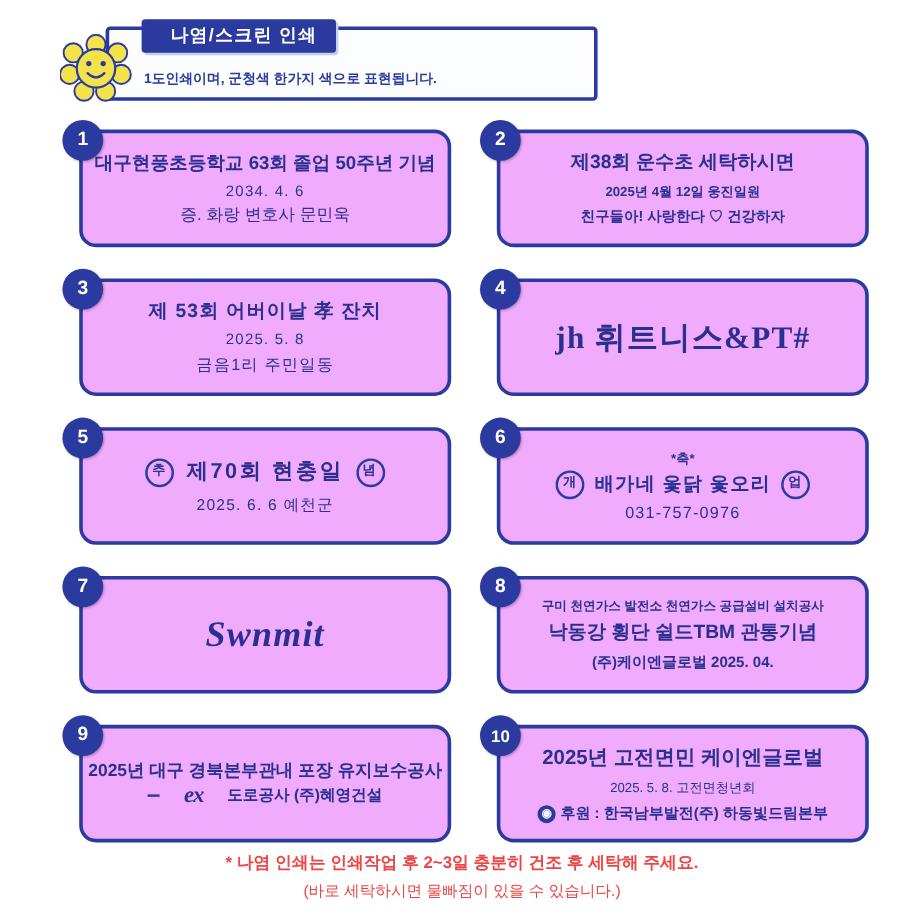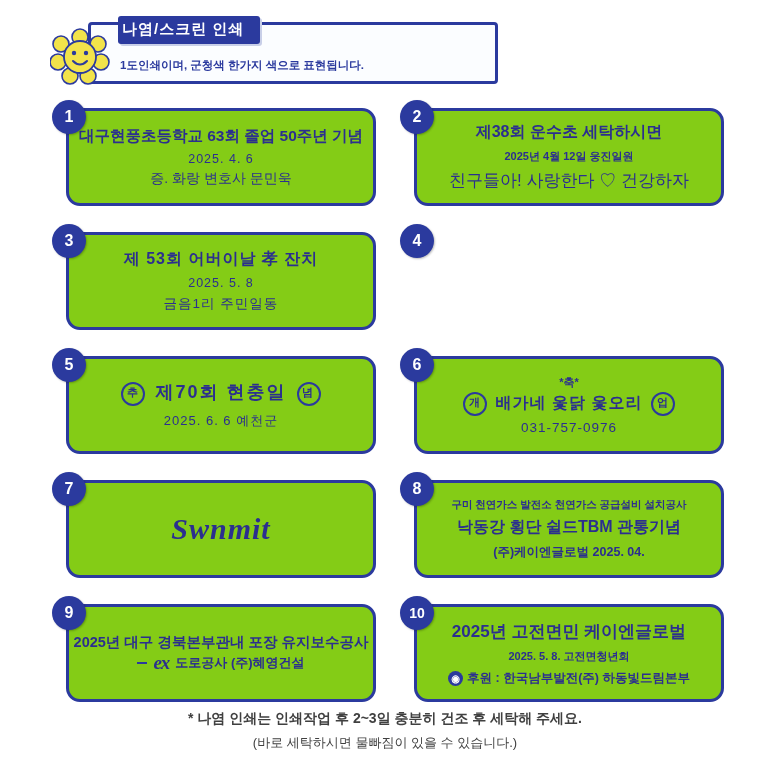--- a/index.html
+++ b/index.html
@@ -18,21 +18,21 @@
   }
   .header-bar{
     position:absolute;left:60px;top:0;width:410px;height:62px;
     background:#fbfdff;border:3px solid #2b3a9e;border-radius:4px 4px 4px 4px;
     box-sizing:border-box;
   }
   .header-title{
     position:absolute;left:90px;top:-6px;
     background:#2b3a9e;color:#ffffff;
     font-weight:bold;font-size:15px;letter-spacing:1px;
-    padding:4px 16px 5px 4px;
+    padding:4px 16px 5px 24px;
     border-radius:3px;
     white-space:nowrap;
     box-shadow:2px 2px 0 #c8cfe8;
   }
   .header-sub{
     position:absolute;left:92px;top:36px;
     font-size:11.5px;font-weight:bold;color:#2b3a9e;
     white-space:nowrap;
   }
   
@@ -41,21 +41,21 @@
   }
 
   
   .grid{
     position:absolute;left:52px;top:100px;width:672px;
   }
   .row{display:flex;gap:24px;margin-bottom:18px;}
   .cell{position:relative;width:324px;height:106px;}
   .box{
     position:absolute;left:14px;top:8px;right:0;bottom:0;
-    border:3px solid #2b3a9e;border-radius:14px;background:#84cc16;
+    border:3px solid #2b3a9e;border-radius:14px;background:#f0abfc;
     display:flex;align-items:center;justify-content:center;
     flex-direction:column;
     box-sizing:border-box;
     text-align:center;
   }
   .num{
     position:absolute;left:0;top:0;width:34px;height:34px;border-radius:50%;
     background:#2b3a9e;color:#fff;font-weight:bold;font-size:16px;
     display:flex;align-items:center;justify-content:center;
     z-index:3;
@@ -67,21 +67,21 @@
   .l2{}
   .l3{}
 
   
   .c1 .l1{font-size:15.5px;margin-bottom:5px;}
   .c1 .l2{font-size:12.5px;margin-bottom:4px;letter-spacing:1px;}
   .c1 .l3{font-size:14px;}
 
   .c2 .l1{font-size:16px;font-weight:bold;margin-bottom:6px;}
   .c2 .l2{font-size:11px;font-weight:bold;margin-bottom:5px;}
-  .c2 .l3{font-size:17px;font-weight:normal;}
+  .c2 .l3{font-size:12px;font-weight:bold;}
 
   .c3 .l1{font-size:16px;font-weight:bold;margin-bottom:6px;letter-spacing:1px;}
   .c3 .l2{font-size:12.5px;margin-bottom:5px;letter-spacing:1px;}
   .c3 .l3{font-size:13.5px;letter-spacing:1px;}
 
   .c4 .l1{font-size:26px;font-weight:bold;font-family:"Liberation Serif",serif;letter-spacing:1px;}
 
   .c5 .l1{font-size:18px;font-weight:bold;letter-spacing:2px;margin-bottom:6px;}
   .c5 .l2{font-size:13px;letter-spacing:1px;}
 
@@ -89,45 +89,45 @@
   .c6 .l1{font-size:16px;font-weight:bold;letter-spacing:1px;margin-bottom:4px;}
   .c6 .l2{font-size:13.5px;letter-spacing:1px;}
 
   .c7 .l1{font-size:30px;font-style:italic;font-weight:bold;font-family:"Liberation Serif",serif;letter-spacing:1px;}
 
   .c8 .l1{font-size:10.5px;font-weight:bold;margin-bottom:5px;}
   .c8 .l2{font-size:16px;font-weight:bold;margin-bottom:6px;}
   .c8 .l3{font-size:12.5px;font-weight:bold;}
 
   .c9 .l1{font-size:14.5px;font-weight:bold;margin-bottom:0;}
-  .c9 .l2{font-size:13px;font-weight:bold;display:flex;align-items:center;justify-content:center;gap:6px;}
+  .c9 .l2{font-size:13px;font-weight:bold;display:flex;align-items:center;justify-content:center;gap:20px;}
 
   .c10 .l1{font-size:17px;font-weight:bold;margin-bottom:6px;}
-  .c10 .l2{font-size:11px;font-weight:bold;margin-bottom:6px;}
+  .c10 .l2{font-size:11px;font-weight:normal;margin-bottom:6px;}
   .c10 .l3{font-size:12.5px;font-weight:bold;display:flex;align-items:center;justify-content:center;gap:4px;}
 
   .seal{
     display:inline-block;border:2px solid #2b3a9e;border-radius:50%;
     width:20px;height:20px;line-height:17px;font-size:11px;font-weight:bold;
     text-align:center;vertical-align:middle;margin:0 3px;
   }
   .ex-logo{
     font-family:"Liberation Serif",serif;font-style:italic;font-weight:bold;
     font-size:19px;letter-spacing:-1px;
   }
   .dash{display:inline-block;width:10px;height:2px;background:#2b3a9e;vertical-align:middle;}
   .kpco{
     display:inline-block;width:15px;height:15px;border-radius:50%;
     background:#2b3a9e;color:#fff;font-size:10px;line-height:15px;text-align:center;
   }
 
   
   .footer{
     position:absolute;left:0;bottom:18px;width:100%;text-align:center;
-    color:#404040;
+    color:#ef4444;
   }
   .footer .f1{font-size:14px;font-weight:bold;margin-bottom:6px;}
   .footer .f2{font-size:13px;}
 </style>
 </head>
 <body>
 
 <div class="header">
   <div class="header-bar"></div>
 
@@ -151,21 +151,21 @@
   <div class="header-sub">1도인쇄이며, 군청색 한가지 색으로 표현됩니다.</div>
 </div>
 
 <div class="grid">
 
   <div class="row">
     <div class="cell c1">
       <div class="num">1</div>
       <div class="box">
         <div class="l1">대구현풍초등학교 63회 졸업 50주년 기념</div>
-        <div class="l2">2025. 4. 6</div>
+        <div class="l2">2034. 4. 6</div>
         <div class="l3">증. 화랑 변호사 문민욱</div>
       </div>
     </div>
 
     <div class="cell c2">
       <div class="num">2</div>
       <div class="box">
         <div class="l1">제38회 운수초 세탁하시면</div>
         <div class="l2">2025년 4월 12일 웅진일원</div>
         <div class="l3">친구들아! 사랑한다 ♡ 건강하자</div>
@@ -178,20 +178,23 @@
       <div class="num">3</div>
       <div class="box">
         <div class="l1">제 53회 어버이날 孝 잔치</div>
         <div class="l2">2025. 5. 8</div>
         <div class="l3">금음1리 주민일동</div>
       </div>
     </div>
 
     <div class="cell c4">
       <div class="num">4</div>
+      <div class="box">
+        <div class="l1">jh 휘트니스&amp;PT#</div>
+      </div>
     </div>
   </div>
 
   <div class="row">
     <div class="cell c5">
       <div class="num">5</div>
       <div class="box">
         <div class="l1">
           <span class="seal">추</span>
           <span>제70회 현충일</span>

